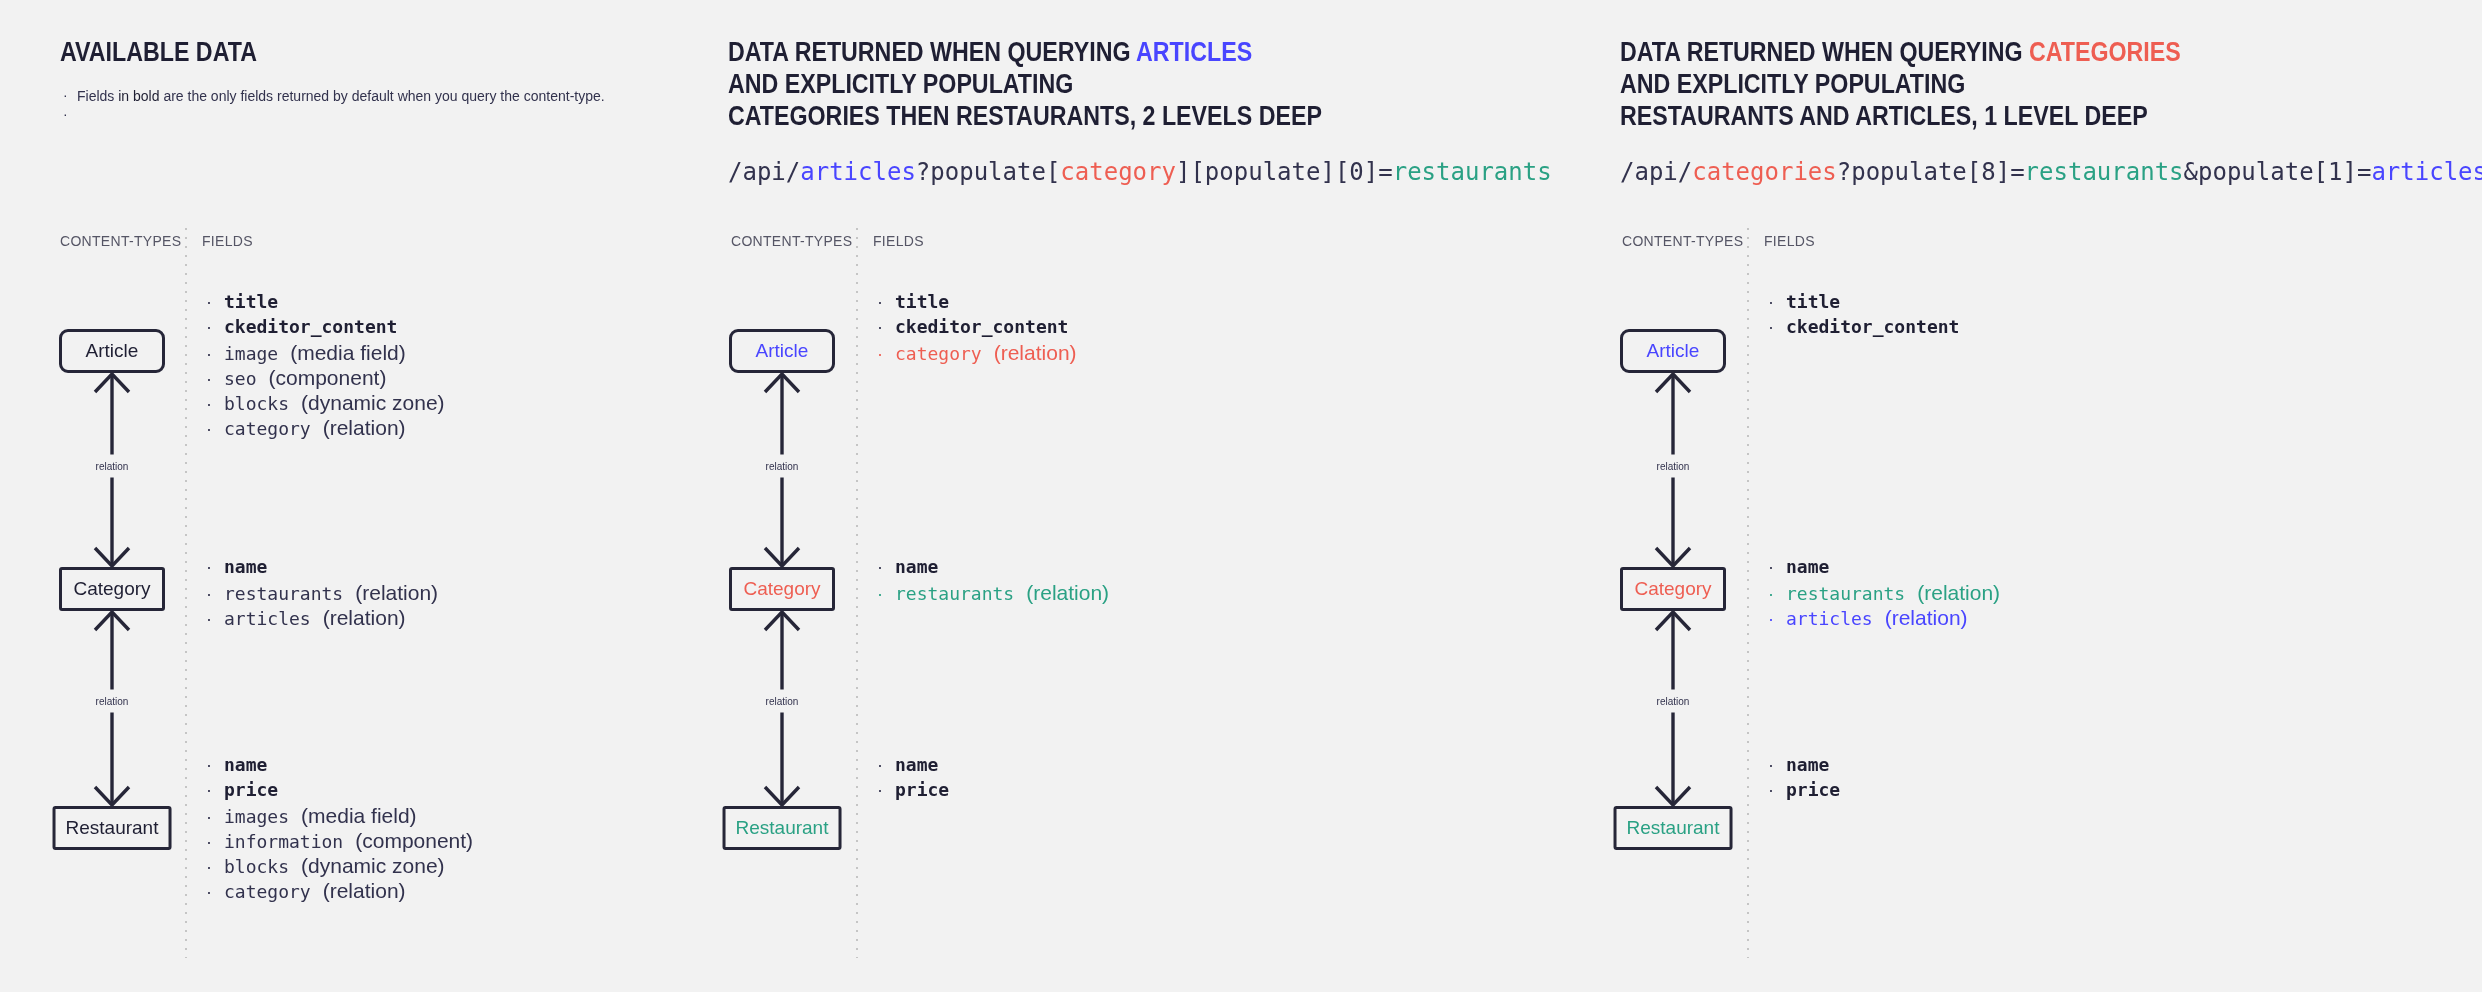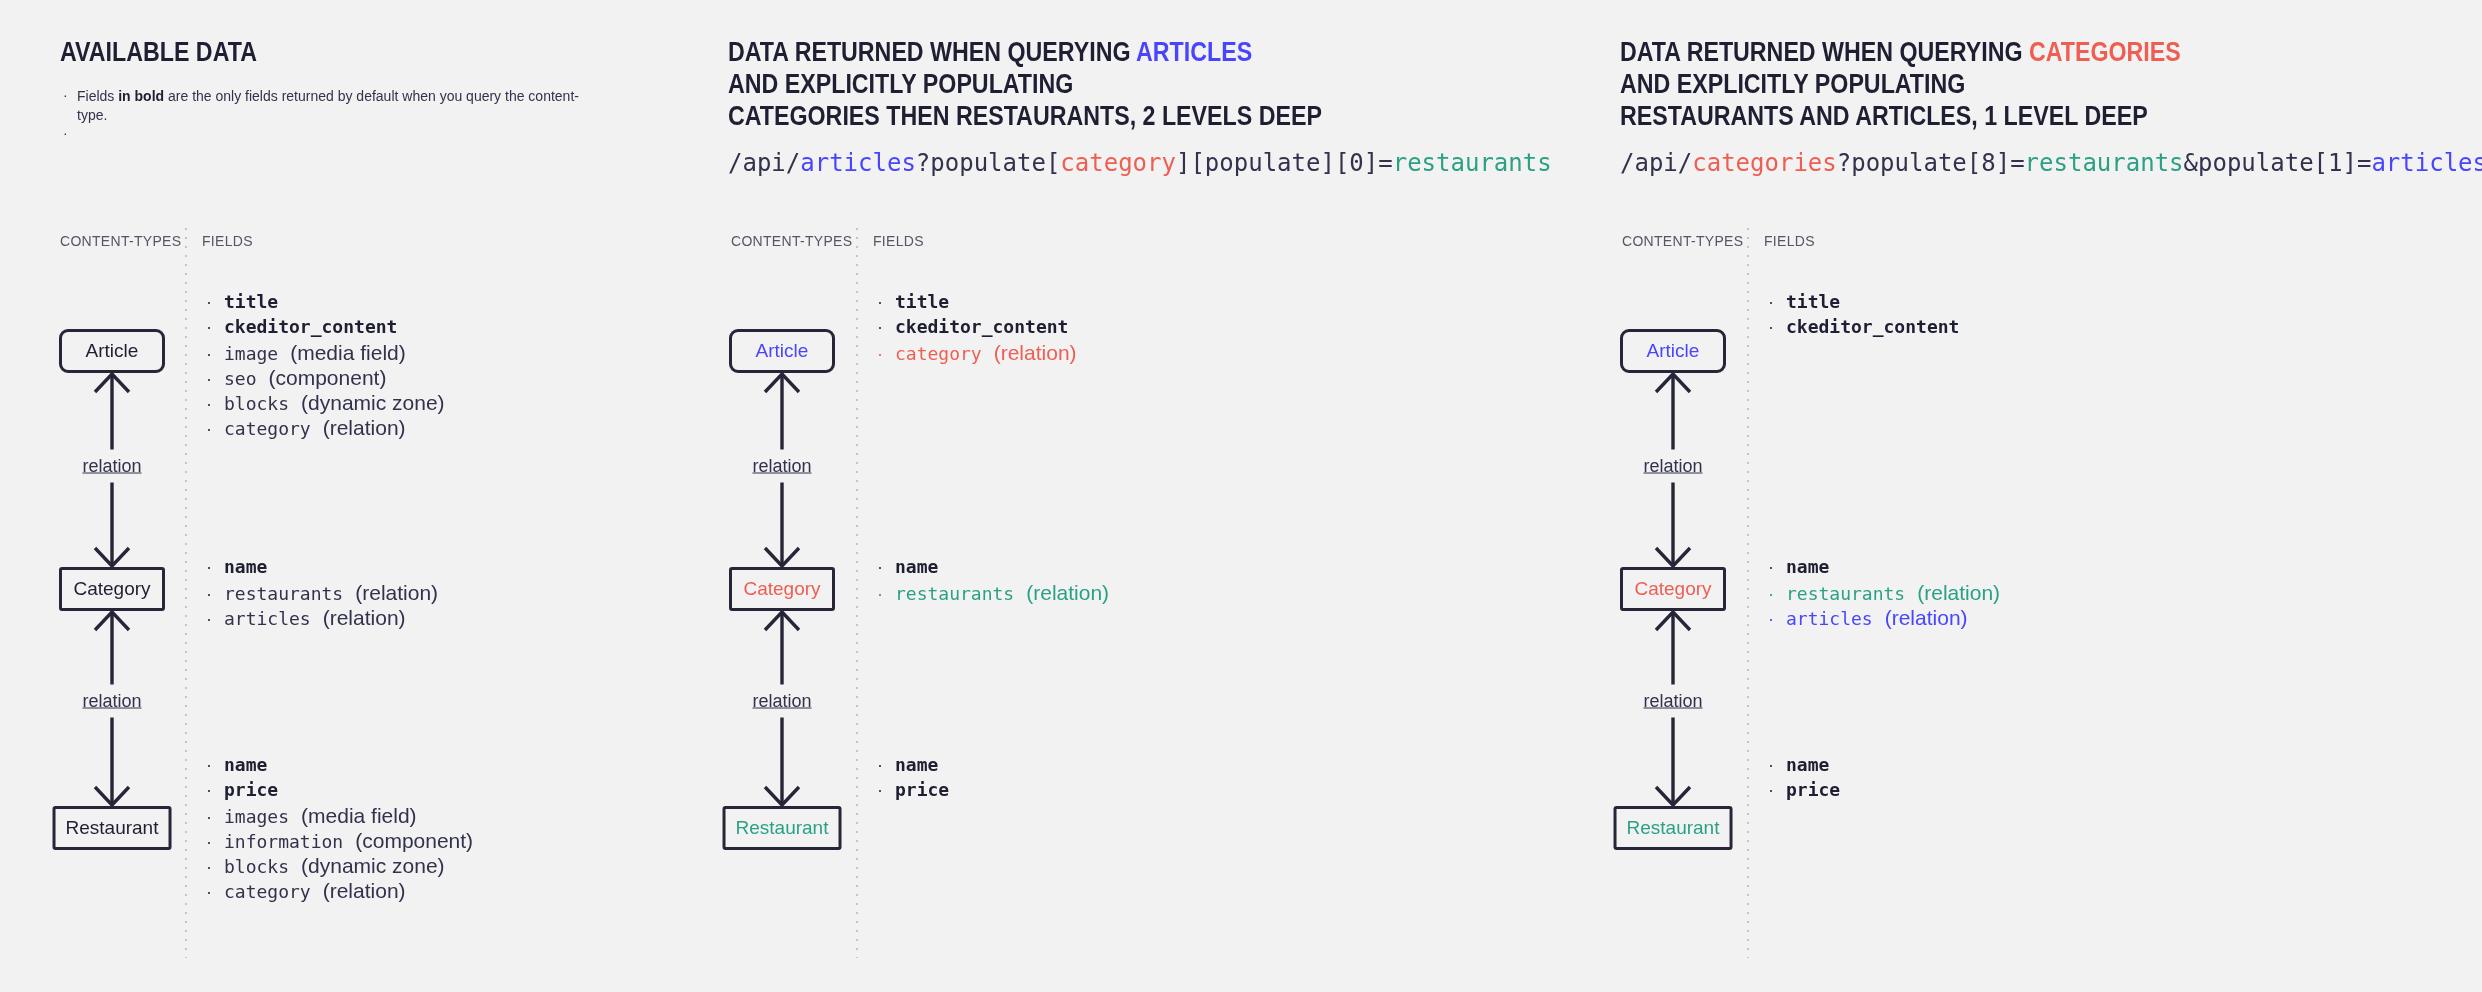--- a/index.html
+++ b/index.html
@@ -5,31 +5,31 @@
   html,body { margin:0; padding:0; background:#f2f2f2; }
   .canvas { position:relative; width:2482px; height:992px; background:var(--background); overflow:hidden;
             font-family:"Liberation Sans","DejaVu Sans",sans-serif; color:var(--ink); }
 
   .col-header { position:absolute; top:36px; }
   .titles { transform:scaleX(0.86); transform-origin:0 0; }
   .title-line { font-weight:700; font-size:27px; line-height:32px; color:var(--ink); white-space:nowrap; }
   .t-blue { color:var(--blue); }
   .t-red  { color:var(--red); }
 
-  .api-url { margin-top:17px; font-family:"DejaVu Sans Mono","Liberation Mono",monospace;
+  .api-url { margin-top:26px; font-family:"DejaVu Sans Mono","Liberation Mono",monospace;
              font-size:24px; line-height:28px; color:var(--ink-soft); white-space:nowrap;text-align:center; }
   .c-dark { color:var(--ink-soft); }
   .c-blue { color:var(--blue); }
   .c-red  { color:var(--red); }
   .c-teal { color:var(--teal); }
 
   .notes { margin-top:19px; width:545px; font-size:14px; line-height:19px; color:var(--ink-soft); }
   .note  { position:relative; padding-left:17px; }
   .note-bullet { position:absolute; left:3px; top:-1px; }
-  .nb { font-weight:700; color:var(--ink); }
+  .nb { font-weight:400; color:var(--ink); }
 
   .lane-label { position:absolute; top:233px; font-size:14px; letter-spacing:0.3px;
                 color:var(--muted); white-space:nowrap; }
 
   .dotline { position:absolute; top:228px; height:730px; width:2px;
              background:repeating-linear-gradient(to bottom, var(--dot) 0 2px, transparent 2px 9px); }
 
   .entity { position:absolute; transform:translateX(-50%); box-sizing:border-box; min-width:106px;
             padding:8px 10px; border:3px solid var(--line); border-radius:3px; background:var(--background);
             font-size:19px; line-height:22px; text-align:center; color:var(--ink); z-index:2; white-space:nowrap; }
@@ -37,21 +37,21 @@
   .ent-category   { top:567px; }
   .ent-restaurant { top:806px; }
   .e-blue { color:var(--blue); }
   .e-red  { color:var(--red); }
   .e-teal { color:var(--teal); }
 
   .arrow { position:absolute; z-index:1; }
   .arrow line, .arrow polyline { stroke:var(--line); stroke-width:3.4; fill:none; }
 
   .rel { position:absolute; transform:translate(-50%,-50%); z-index:2; background:var(--background);
-         padding:6px 3px; font-size:18px; color:var(--ink-soft); white-space:nowrap;text-decoration:underline; }
+         padding:6px 3px; font-size:10px; color:var(--ink-soft); white-space:nowrap; }
 
   .fields { position:absolute; z-index:1; }
   .fg-article    { top:291px; }
   .fg-category   { top:556px; }
   .fg-restaurant { top:754px; }
   .frow { display:flex; align-items:baseline; height:25px; white-space:nowrap;
           font-family:"DejaVu Sans Mono","Liberation Mono",monospace; font-size:18px; color:var(--ink-soft); }
   .frow.c-red  { color:var(--red); }
   .frow.c-teal { color:var(--teal); }
   .frow.c-blue { color:var(--blue); }

